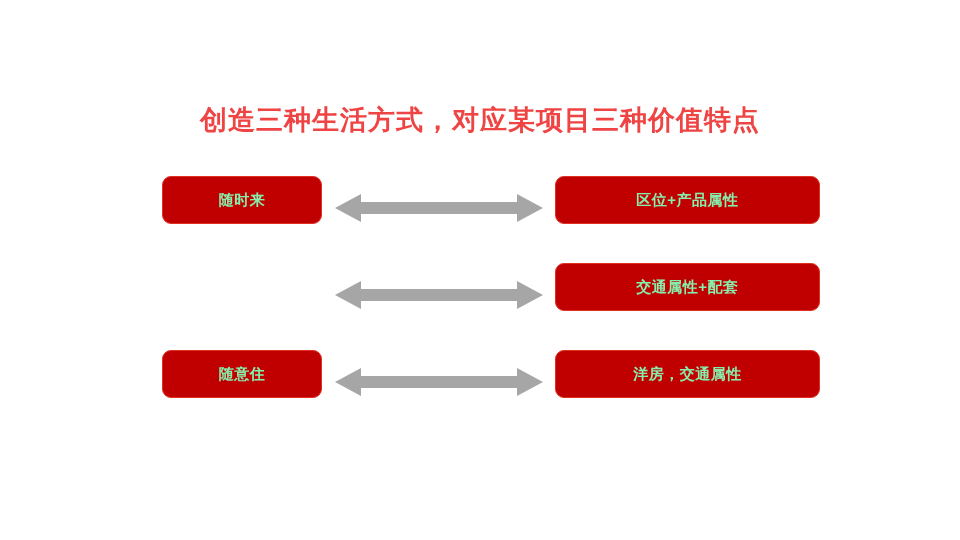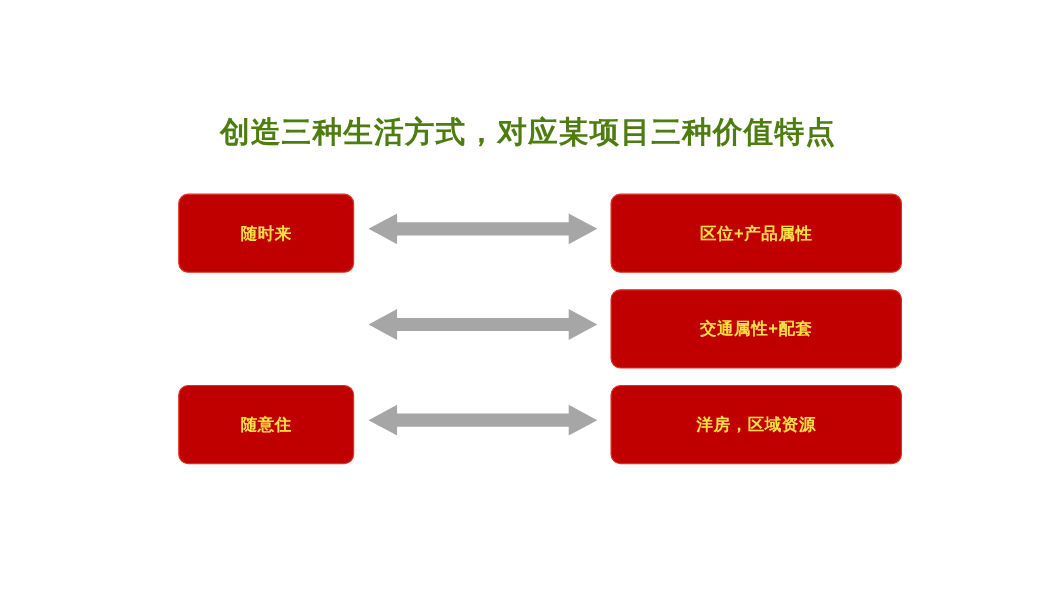--- a/index.html
+++ b/index.html
@@ -20,45 +20,45 @@
     background: #ffffff;
   }
   .slide-title {
     position: absolute;
     top: 104px;
     left: 0;
     width: 960px;
     text-align: center;
     font-size: 27px;
     font-weight: bold;
-    color: #4d7c0f;
+    color: #ef4444;
     letter-spacing: 1px;
     line-height: 1.2;
   }
   .rows {
     position: absolute;
     top: 176px;
     left: 0;
     width: 960px;
   }
   .row {
     position: relative;
     height: 64px;
     margin-bottom: 23px;
   }
   .box {
     position: absolute;
     top: 0;
-    height: 72px;
+    height: 48px;
     border-radius: 9px;
     box-sizing: border-box;
     display: flex;
     align-items: center;
     justify-content: center;
-    color: #fde047;
+    color: #86efac;
     font-size: 15px;
     font-weight: bold;
     letter-spacing: 0.5px;
   }
   .box-left {
     left: 162px;
     width: 160px;
     background: #c00000;
     border: 1px solid #e03020;
   }
@@ -116,18 +116,18 @@
     <div class="row">
       <div class="box box-left">
         <span>随意住</span>
       </div>
       <div class="arrow-wrap">
         <svg width="208" height="28" viewBox="0 0 208 28" xmlns="http://www.w3.org/2000/svg">
           <polygon points="0,14 26,0 26,8 182,8 182,0 208,14 182,28 182,20 26,20 26,28" fill="#a6a6a6"></polygon>
         </svg>
       </div>
       <div class="box box-right">
-        <span>洋房，区域资源</span>
+        <span>洋房，交通属性</span>
       </div>
     </div>
 
   </div>
 </div>
 
 </body></html>

